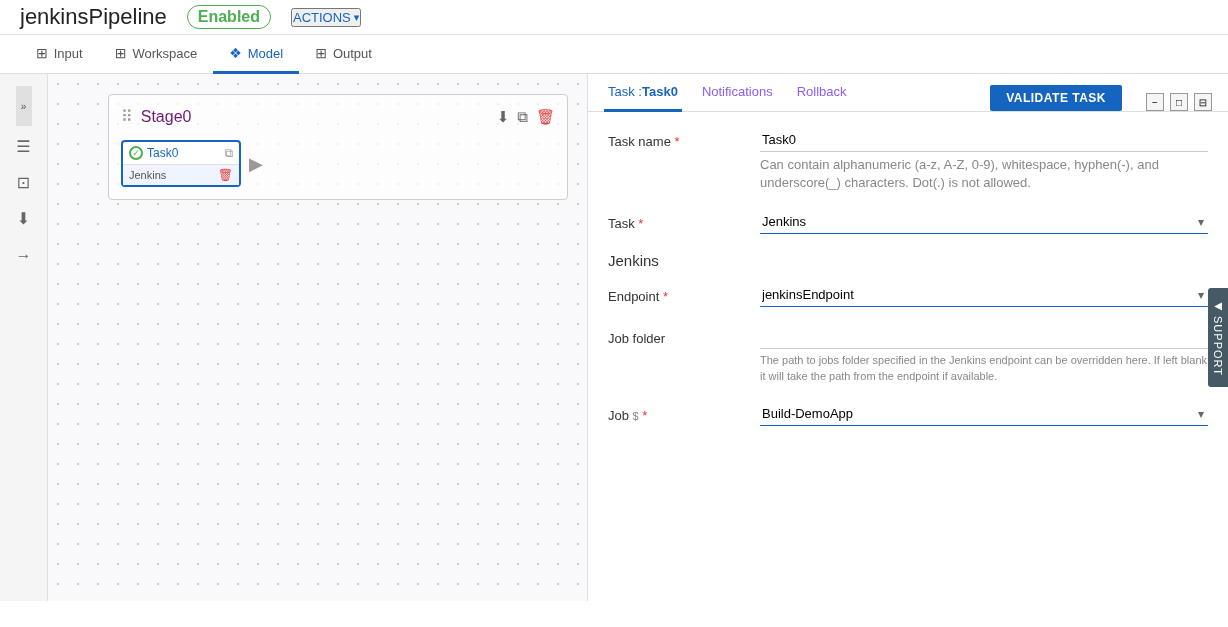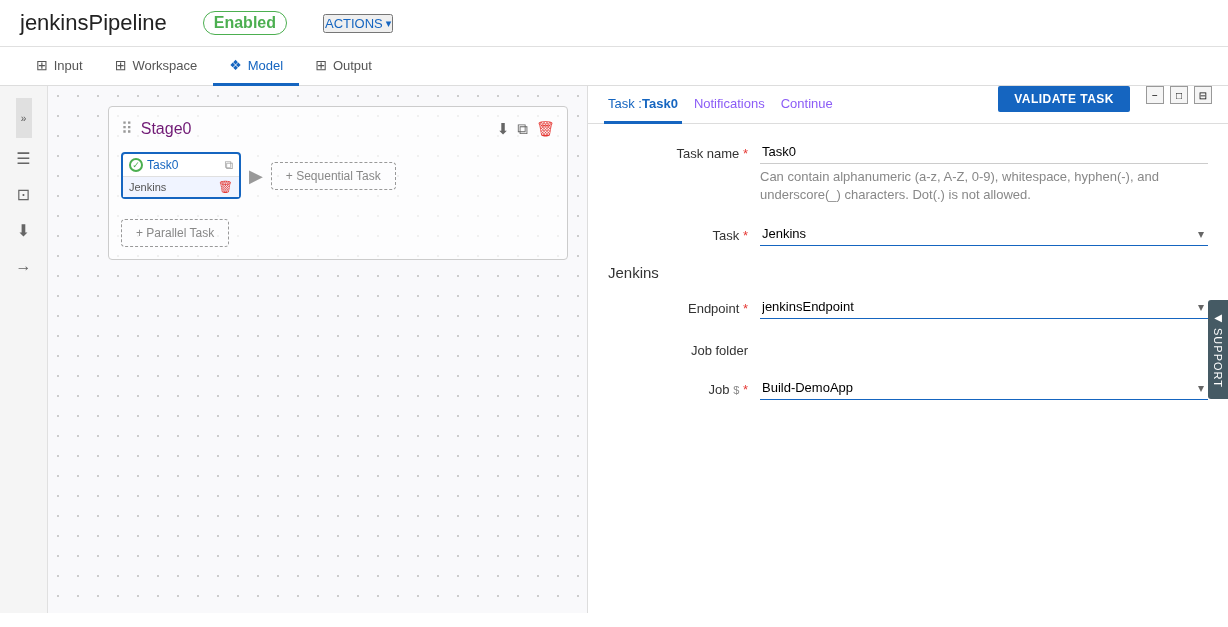--- a/index.html
+++ b/index.html
@@ -1,19 +1,19 @@
 <!DOCTYPE html>
 <html><head>
   <meta charset="utf-8">
   <style>
     * { box-sizing: border-box; margin: 0; padding: 0; }
     body { font-family: 'Segoe UI', Arial, sans-serif; font-size: 13px; background: #fff; color: #333; width: 1228px; height: 627px; overflow: hidden; }
 
     
-    .header { display: flex; align-items: center; padding: 10px 20px; border-bottom: 1px solid #e0e0e0; gap: 28px; }
+    .header { display: flex; align-items: center; padding: 4px 20px; border-bottom: 1px solid #e0e0e0; gap: 12px; }
     .app-title { font-size: 22px; font-weight: 300; color: #222; margin-right: 8px; }
     .enabled-badge { background: #fff; border: 1.5px solid #4caf50; color: #4caf50; border-radius: 12px; padding: 2px 10px; font-size: 16px; font-weight: 600; }
     .actions-btn { color: #1565c0; font-size: 13px; cursor: pointer; display: flex; align-items: center; gap: 3px; margin-left: 8px; }
     .actions-btn::after { content: '▾'; font-size: 11px; }
 
     
     .tabs { display: flex; border-bottom: 1px solid #ddd; padding: 0 20px; background: #fff; }
     .tab { display: flex; align-items: center; gap: 6px; padding: 10px 16px; font-size: 13px; color: #555; cursor: pointer; border-bottom: 3px solid transparent; margin-bottom: -1px; }
     .tab.active { color: #1565c0; border-bottom-color: #1565c0; font-weight: 500; }
     .tab-icon { font-size: 14px; }
@@ -50,32 +50,32 @@
     .task-delete-btn { color: #e53935; font-size: 12px; cursor: pointer; }
 
     
     .task-row { display: flex; align-items: center; gap: 8px; }
     .connector-arrow { color: #999; font-size: 18px; }
     .add-sequential { border: 1px dashed #999; border-radius: 4px; padding: 6px 14px; color: #888; font-size: 12px; cursor: pointer; background: transparent; white-space: nowrap; }
     .add-parallel { margin-top: 10px; border: 1px dashed #999; border-radius: 4px; padding: 6px 14px; color: #888; font-size: 12px; cursor: pointer; background: transparent; }
 
     
     .right-panel { flex: 1; display: flex; flex-direction: column; overflow: hidden; }
-    .panel-header { display: flex; align-items: flex-start; border-bottom: 1px solid #ddd; padding: 0 16px; gap: 8px; }
+    .panel-header { display: flex; align-items: flex-end; border-bottom: 1px solid #ddd; padding: 0 16px; gap: 16px; }
     .panel-tab { padding: 10px 4px; font-size: 13px; color: #8b5cf6; cursor: pointer; border-bottom: 3px solid transparent; margin-bottom: -1px; }
     .panel-tab.active { color: #1565c0; border-bottom-color: #1565c0; }
     .panel-tab .task-label { font-weight: 600; }
     .validate-btn { margin-left: auto; background: #1565c0; color: #fff; border: none; padding: 6px 16px; font-size: 12px; font-weight: 600; cursor: pointer; border-radius: 2px; letter-spacing: 0.5px; }
     .panel-window-btns { display: flex; gap: 6px; margin-left: 8px; }
     .win-btn { width: 18px; height: 18px; border: 1px solid #999; background: #f5f5f5; cursor: pointer; display: flex; align-items: center; justify-content: center; font-size: 10px; }
 
     
     .panel-content { flex: 1; overflow-y: auto; padding: 16px 20px; }
     .field-row { display: flex; align-items: flex-start; margin-bottom: 18px; gap: 12px; }
-    .field-label { width: 140px; flex-shrink: 0; font-size: 13px; color: #333; padding-top: 6px; text-align: right; }
+    .field-label { width: 140px; flex-shrink: 0; font-size: 13px; color: #333; padding-top: 6px; }
     .required-star { color: #e53935; }
     .dollar-sign { color: #888; font-size: 11px; }
     .field-content { flex: 1; }
     .text-input { width: 100%; border: none; border-bottom: 1px solid #ccc; padding: 4px 2px; font-size: 13px; outline: none; background: transparent; }
     .input-hint { font-size: 13px; color: #888; margin-top: 4px; line-height: 1.4; }
     .select-wrapper { position: relative; }
     .select-field { width: 100%; border: none; border-bottom: 1px solid #1565c0; padding: 4px 2px; font-size: 13px; background: transparent; outline: none; appearance: none; cursor: pointer; }
     .select-arrow { position: absolute; right: 4px; top: 50%; transform: translateY(-50%); color: #666; font-size: 12px; pointer-events: none; }
     .textarea-wrapper { position: relative; }
     .precond-textarea { width: 100%; border: 1px solid #1565c0; padding: 4px 6px; font-size: 13px; min-height: 36px; resize: none; outline: none; background: #fff; }
@@ -150,39 +150,35 @@
             <div class="task-check">✓</div>
             <span class="task-name">Task0</span>
             <span class="task-copy-btn">⧉</span>
           </div>
           <div class="task-type-row">
             <span class="task-type-label">Jenkins</span>
             <span class="task-delete-btn">🗑</span>
           </div>
         </div>
         <span class="connector-arrow">▶</span>
-        <button class="add-sequential">+ Sequential Task</button>
-      </div>
-      <div style="margin-top: 10px;">
-        <button class="add-parallel">+ Parallel Task</button>
       </div>
     </div>
   </div>
 
   <div class="right-panel" style="position:relative;">
 
     <div class="panel-header">
       <div class="panel-tab active">
         <span>Task :<span class="task-label">Task0</span></span>
       </div>
       <div class="panel-tab">
         <span>Notifications</span>
       </div>
       <div class="panel-tab">
-        <span>Continue</span>
+        <span>Rollback</span>
       </div>
       <button class="validate-btn">VALIDATE TASK</button>
       <div class="panel-window-btns">
         <button class="win-btn">−</button>
         <button class="win-btn">□</button>
         <button class="win-btn">⊟</button>
       </div>
     </div>
 
     <div class="panel-content">
@@ -224,20 +220,24 @@
             <select class="select-field">
               <option>jenkinsEndpoint</option>
             </select>
             <span class="select-arrow">▾</span>
           </div>
         </div>
       </div>
 
       <div class="field-row">
         <div class="field-label">Job folder</div>
+        <div class="field-content">
+          <input type="text" class="text-input" value="" style="">
+          <div class="input-hint job-hint">The path to jobs folder specified in the Jenkins endpoint can be overridden here. If left blank it will take the path from the endpoint if available.</div>
+        </div>
       </div>
 
       <div class="field-row">
         <div class="field-label">
           <span>Job</span> <span class="dollar-sign">$</span> <span class="required-star">*</span>
         </div>
         <div class="field-content">
           <div class="select-wrapper">
             <select class="select-field">
               <option>Build-DemoApp</option>

